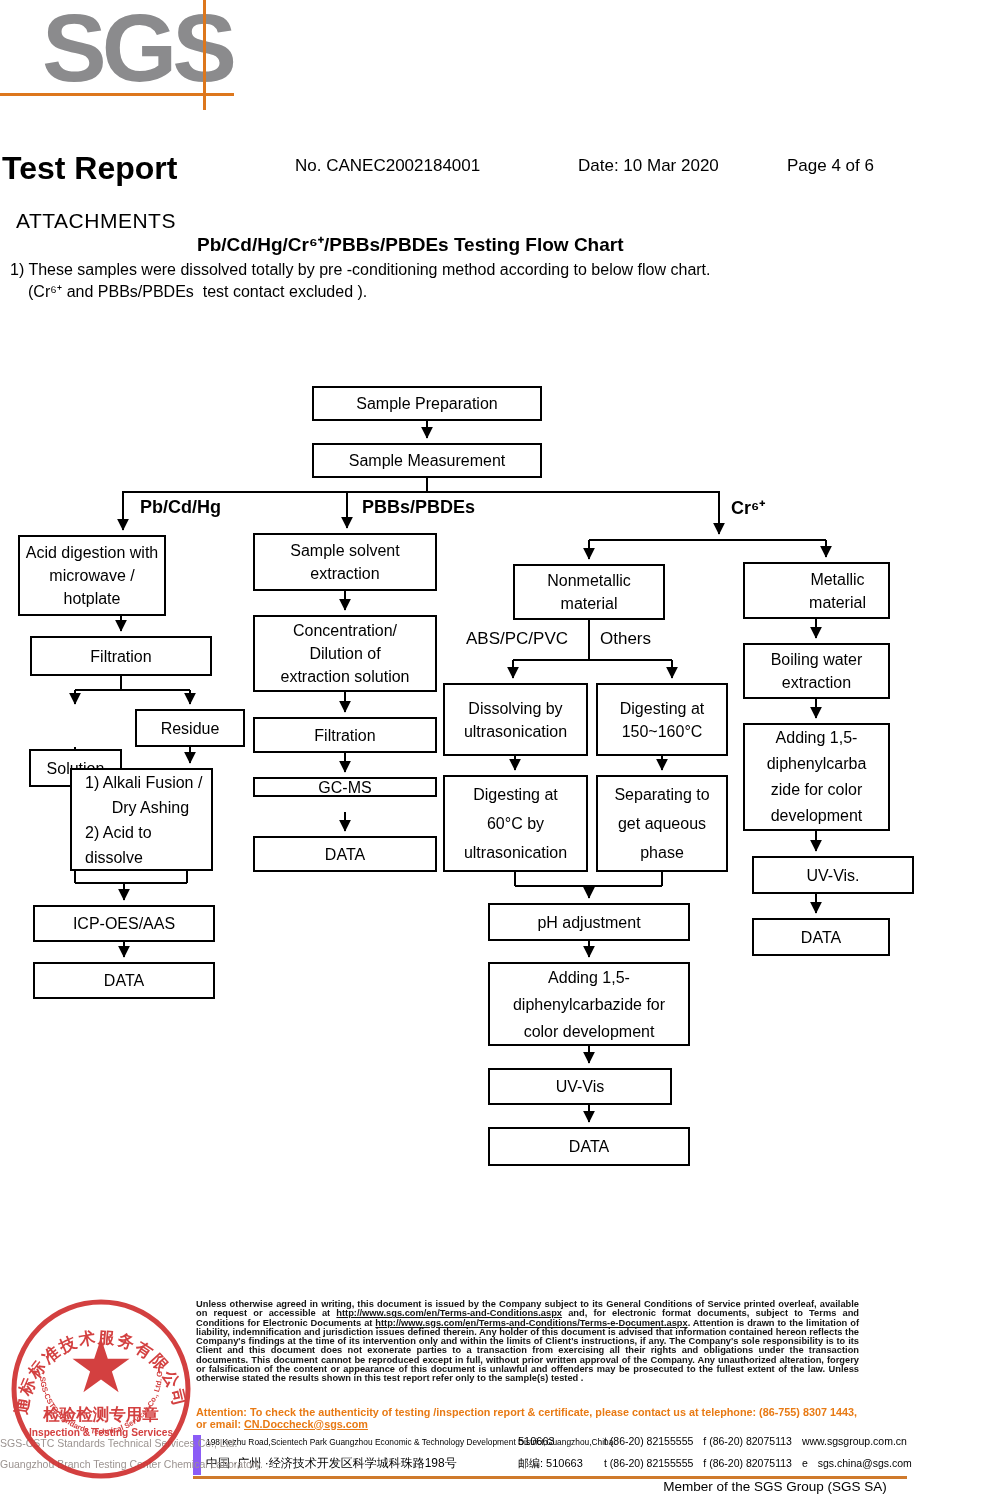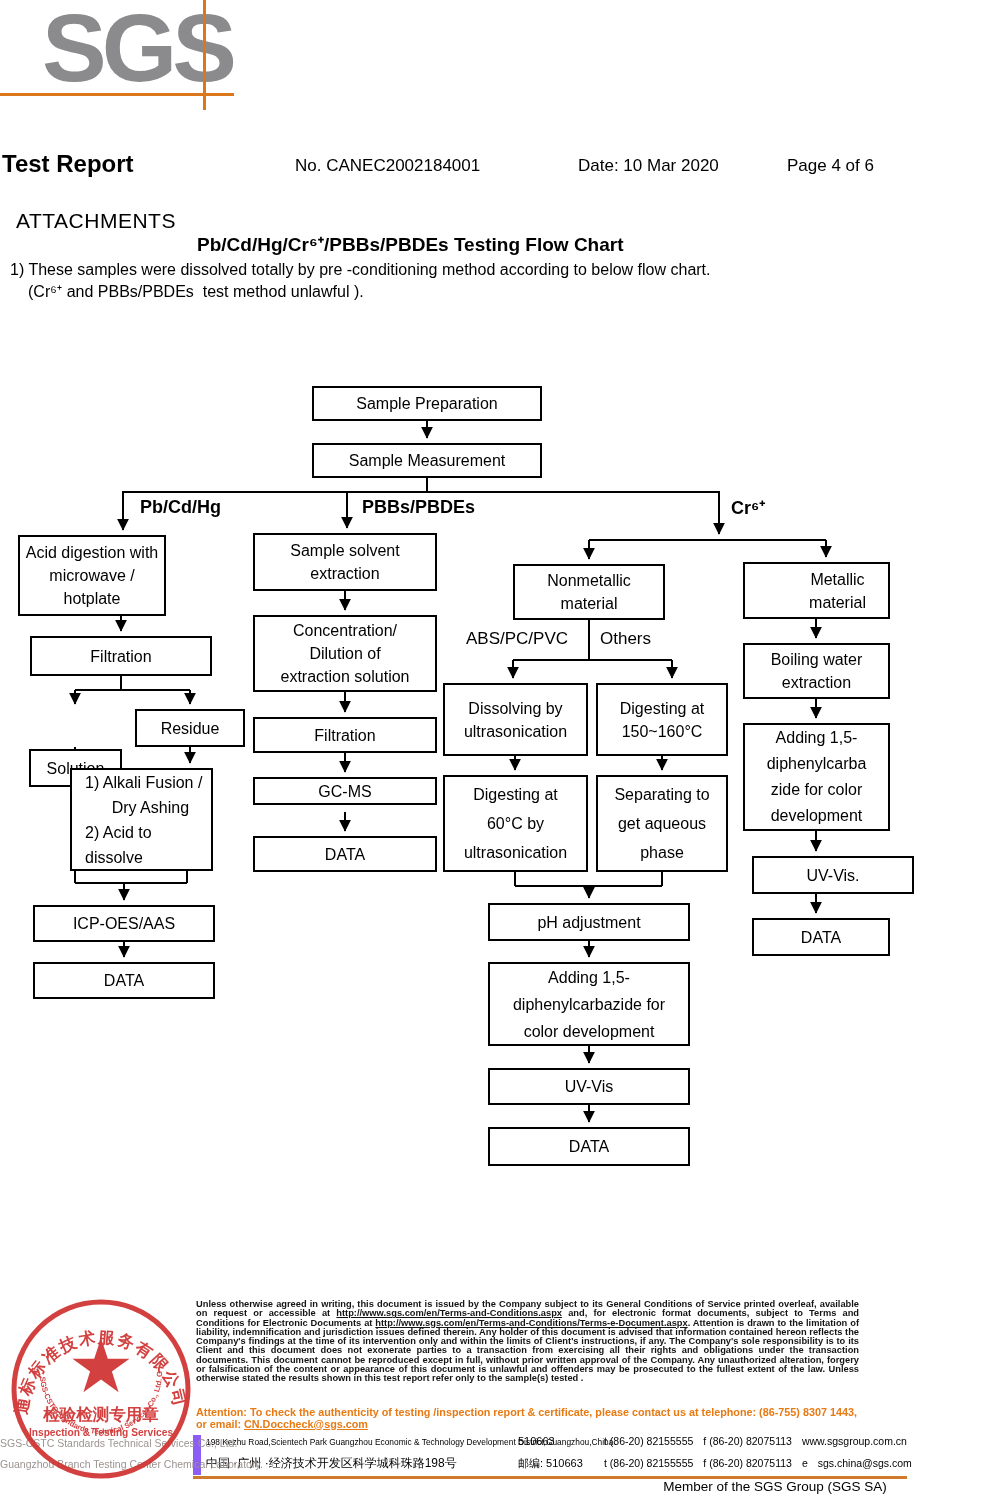--- a/index.html
+++ b/index.html
@@ -3,21 +3,21 @@
 <meta charset="utf-8">
 <style>
   html,body{margin:0;padding:0;background:#e8e8e8;}
   .page{position:relative;width:1000px;height:1498px;background:#ffffff;overflow:hidden;
         font-family:"Liberation Sans", sans-serif;color:#000;}
   
   .logo-text{position:absolute;left:42px;top:2px;font-size:97px;line-height:92px;font-weight:bold;
              color:#8b8b8d;letter-spacing:-5px;}
   .logo-hline{position:absolute;left:0;top:93px;width:234px;height:3px;background:#dd771c;}
   .logo-vline{position:absolute;left:203px;top:0;width:3px;height:110px;background:#dd771c;}
-  .report-title{position:absolute;left:2px;top:150px;font-size:24px;font-weight:bold;}
+  .report-title{position:absolute;left:2px;top:150px;font-size:32px;font-weight:bold;}
   .hmeta{position:absolute;top:156px;font-size:17px;}
   .attach-heading{position:absolute;left:16px;top:209px;font-size:21px;letter-spacing:0.5px;}
   .chart-title{position:absolute;left:197px;top:231px;font-size:19px;font-weight:bold;}
   .note{position:absolute;font-size:16px;line-height:21px;white-space:pre;}
   
   .fbox{position:absolute;border:2px solid #000;background:#fff;box-sizing:border-box;
         display:flex;align-items:center;justify-content:center;text-align:center;
         font-size:16px;line-height:23px;white-space:pre;}
   .lh29{line-height:29px;}
   .lh27{line-height:27px;}
@@ -55,21 +55,21 @@
   <div class="logo-vline"></div>
 
   <div class="report-title">Test Report</div>
   <div class="hmeta" style="left:295px;">No. CANEC2002184001</div>
   <div class="hmeta" style="left:578px;">Date: 10 Mar 2020</div>
   <div class="hmeta" style="left:787px;">Page 4 of 6</div>
 
   <div class="attach-heading">ATTACHMENTS</div>
   <div class="chart-title">Pb/Cd/Hg/Cr⁶⁺/PBBs/PBDEs Testing Flow Chart</div>
   <div class="note" style="left:10px;top:259px;">1) These samples were dissolved totally by pre -conditioning method according to below flow chart.</div>
-  <div class="note" style="left:28px;top:281px;">(Cr⁶⁺ and PBBs/PBDEs  test method unlawful ).</div>
+  <div class="note" style="left:28px;top:281px;">(Cr⁶⁺ and PBBs/PBDEs  test contact excluded ).</div>
 
   <svg class="connectors" width="1000" height="1200" viewBox="0 0 1000 1200">
     <defs>
       <marker id="ah" markerWidth="6" markerHeight="6" refX="5.6" refY="3" orient="auto">
         <path d="M0,0 L6,3 L0,6 Z" fill="#000"></path>
       </marker>
     </defs>
     <g stroke="#000" stroke-width="2" fill="none">
       <line x1="427" y1="421" x2="427" y2="438" marker-end="url(#ah)"></line>
       <line x1="427" y1="478" x2="427" y2="492"></line>
@@ -136,42 +136,42 @@
 dissolve</div>
   <div class="fbox" style="left:33px;top:905px;width:182px;height:37px;">ICP-OES/AAS</div>
   <div class="fbox" style="left:33px;top:962px;width:182px;height:37px;">DATA</div>
 
   <div class="fbox" style="left:253px;top:533px;width:184px;height:58px;">Sample solvent
 extraction</div>
   <div class="fbox" style="left:253px;top:615px;width:184px;height:77px;">Concentration/
 Dilution of
 extraction solution</div>
   <div class="fbox" style="left:253px;top:717px;width:184px;height:36px;">Filtration</div>
-  <div class="fbox" style="left:253px;top:777px;width:184px;height:28px;">GC-MS</div>
+  <div class="fbox" style="left:253px;top:777px;width:184px;height:20px;">GC-MS</div>
   <div class="fbox" style="left:253px;top:836px;width:184px;height:36px;">DATA</div>
 
   <div class="fbox" style="left:513px;top:564px;width:152px;height:56px;">Nonmetallic
 material</div>
   <div class="fbox" style="left:743px;top:562px;width:147px;height:57px;padding-left:42px;">Metallic
 material</div>
   <div class="fbox" style="left:443px;top:683px;width:145px;height:73px;">Dissolving by
 ultrasonication</div>
   <div class="fbox" style="left:596px;top:683px;width:132px;height:73px;">Digesting at
 150~160°C</div>
   <div class="fbox lh29" style="left:443px;top:775px;width:145px;height:97px;">Digesting at
 60°C by
 ultrasonication</div>
   <div class="fbox lh29" style="left:596px;top:775px;width:132px;height:97px;">Separating to
 get aqueous
 phase</div>
   <div class="fbox" style="left:488px;top:903px;width:202px;height:38px;">pH adjustment</div>
   <div class="fbox lh27" style="left:488px;top:962px;width:202px;height:84px;">Adding 1,5-
 diphenylcarbazide for
 color development</div>
-  <div class="fbox" style="left:488px;top:1068px;width:202px;height:37px;">UV-Vis</div>
+  <div class="fbox" style="left:488px;top:1068px;width:184px;height:37px;">UV-Vis</div>
   <div class="fbox" style="left:488px;top:1127px;width:202px;height:39px;">DATA</div>
 
   <div class="fbox" style="left:743px;top:643px;width:147px;height:56px;">Boiling water
 extraction</div>
   <div class="fbox lh26" style="left:743px;top:723px;width:147px;height:108px;">Adding 1,5-
 diphenylcarba
 zide for color
 development</div>
   <div class="fbox" style="left:752px;top:856px;width:162px;height:38px;">UV-Vis.</div>
   <div class="fbox" style="left:752px;top:918px;width:138px;height:38px;">DATA</div>

